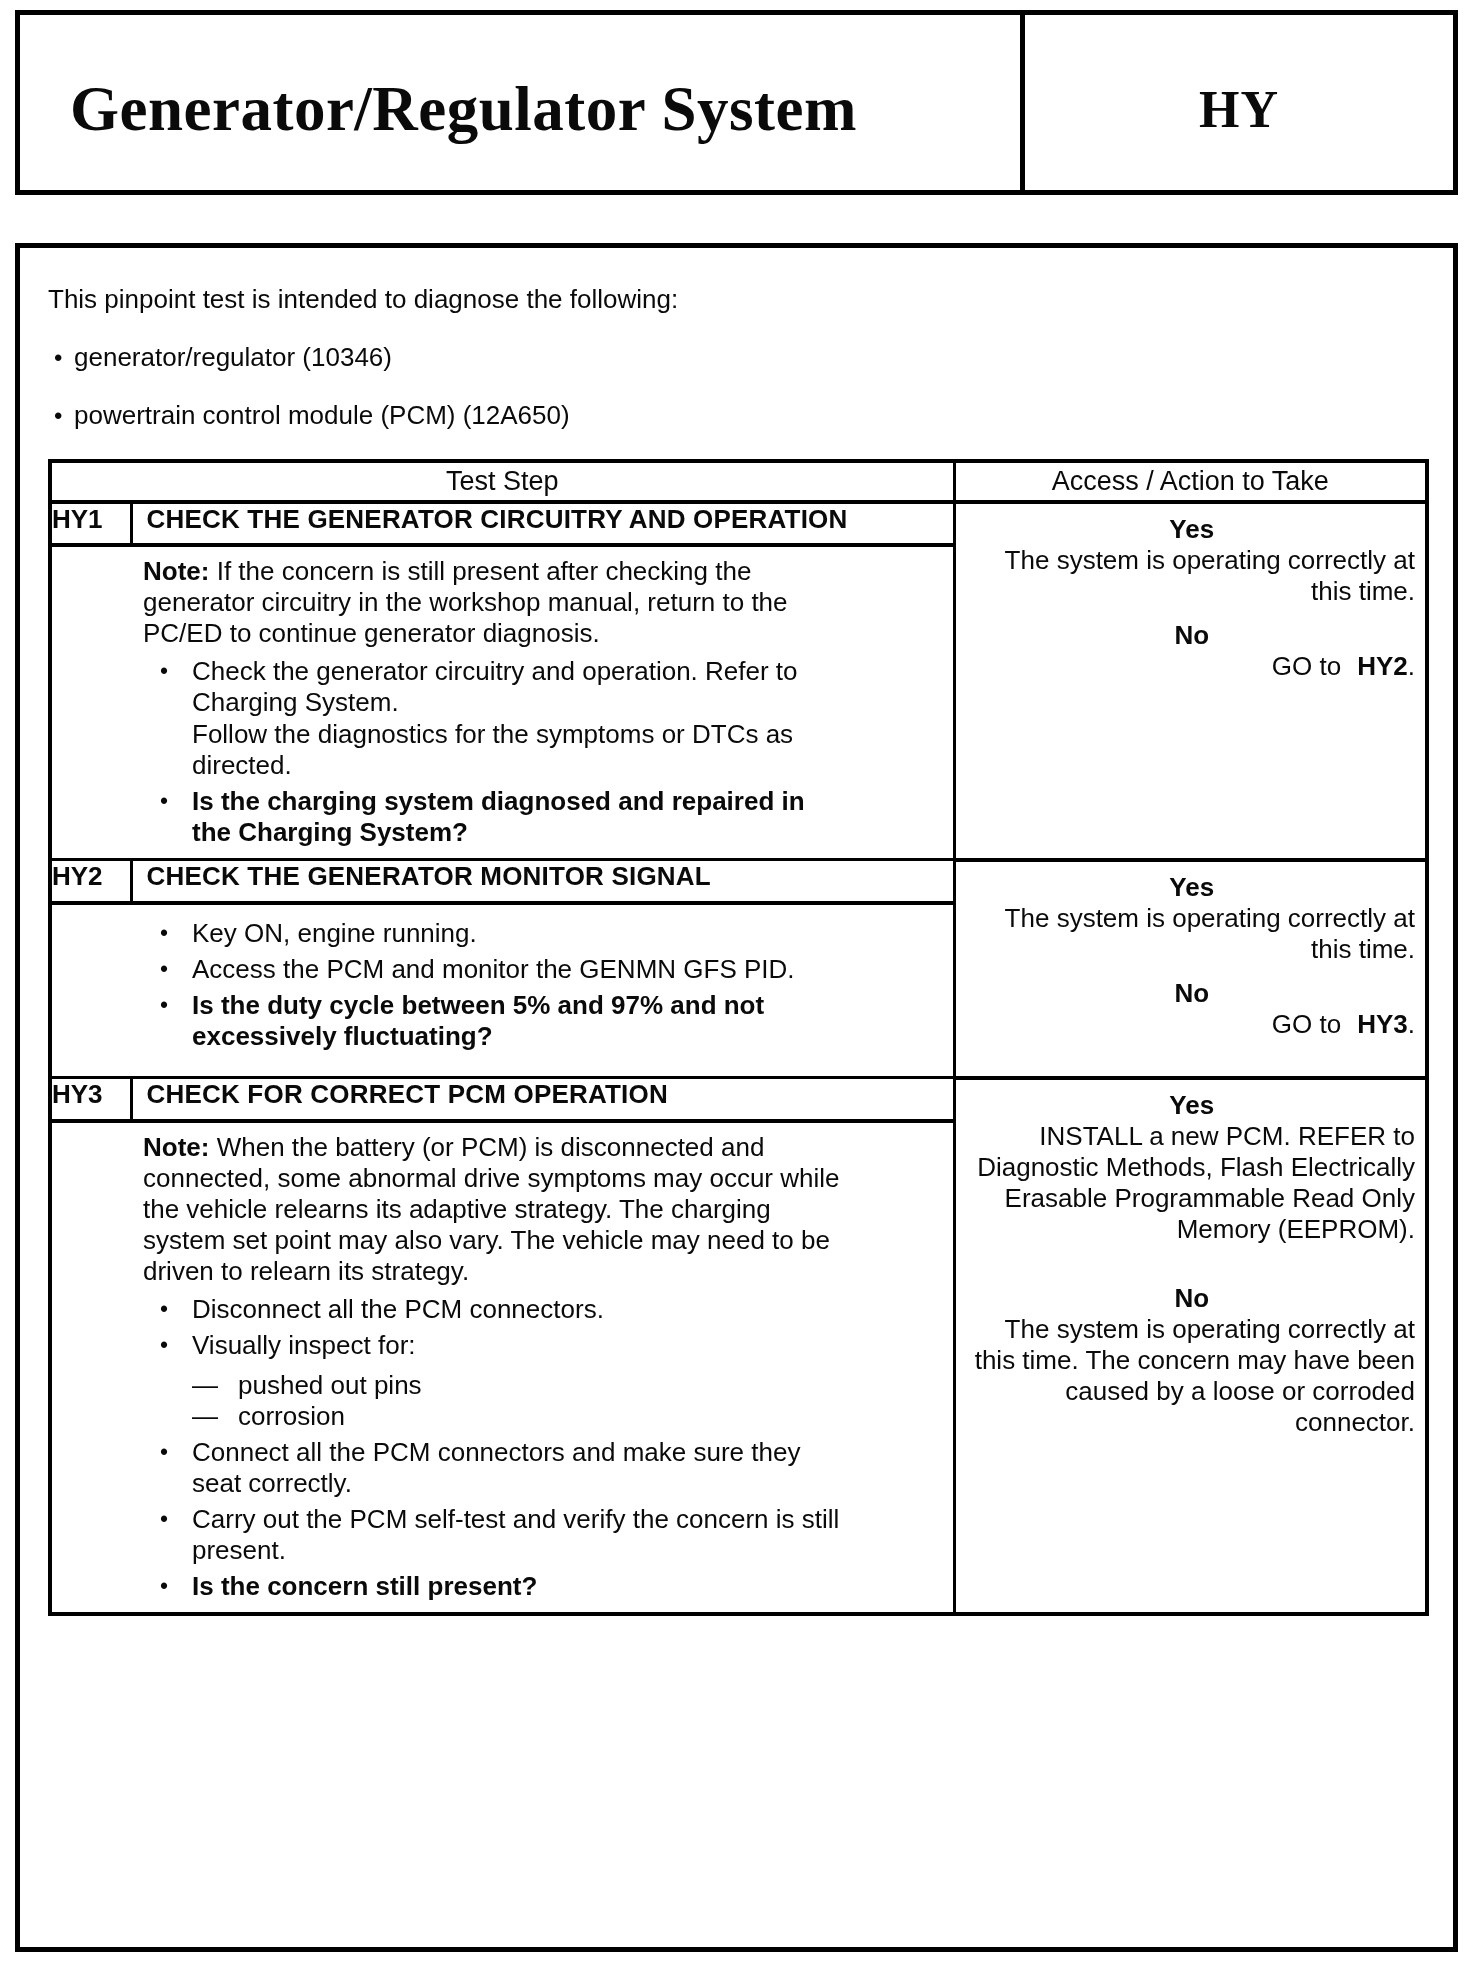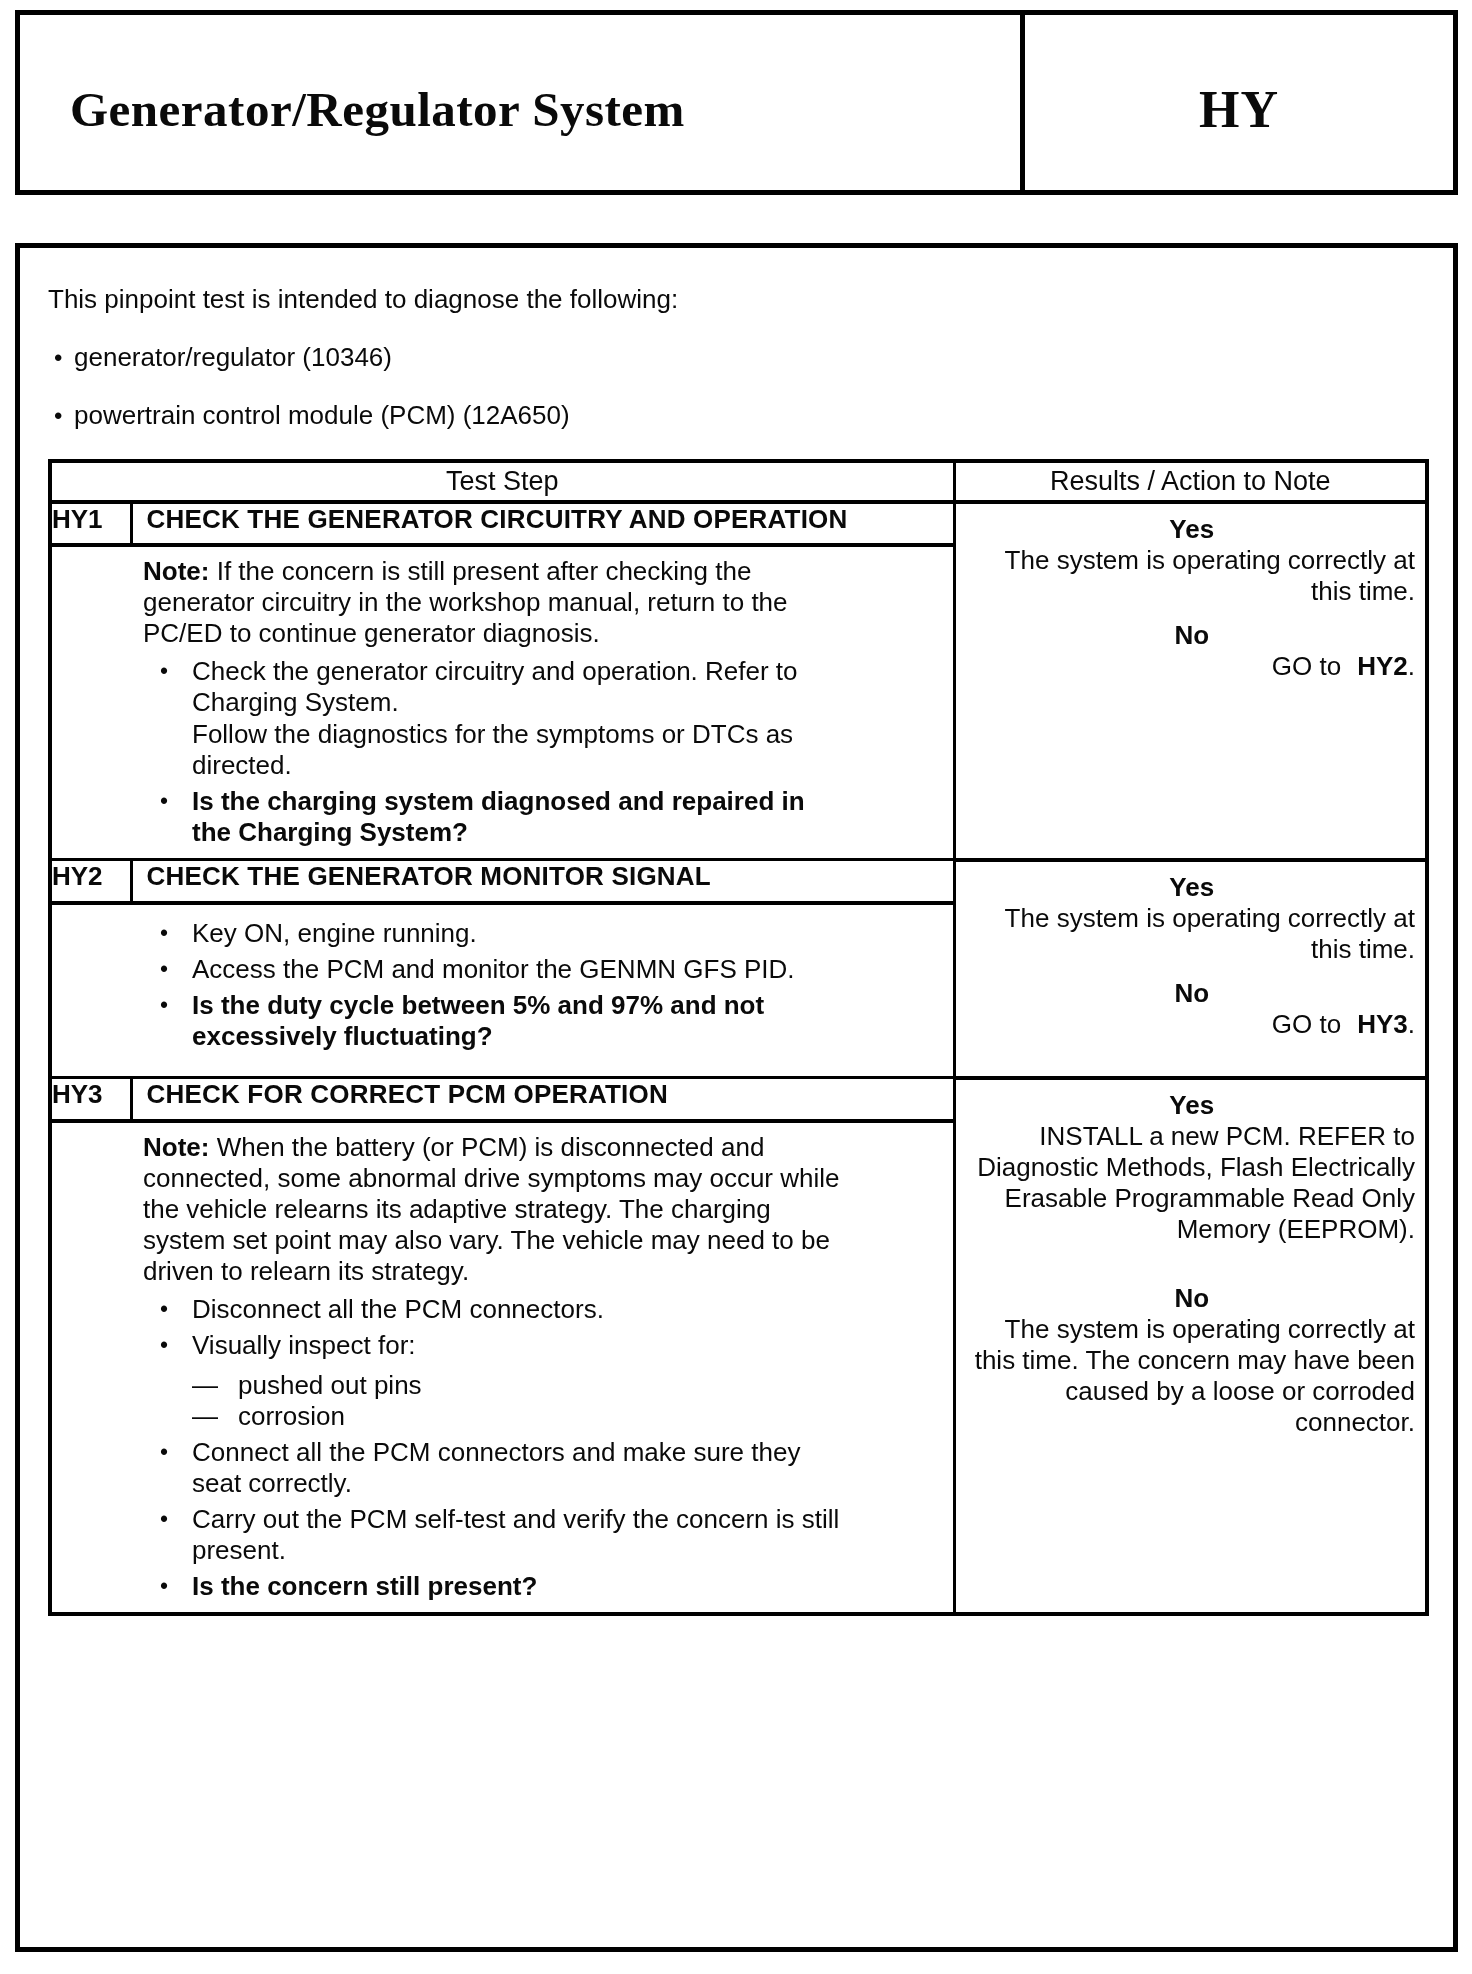--- a/index.html
+++ b/index.html
@@ -20,21 +20,21 @@
     display: flex;
   }
   .title-cell {
     width: 1005px;
     border-right: 5px solid #000;
     display: flex; align-items: center;
     padding: 14px 0 0 50px;
   }
   .title-cell h1 {
     font-family: "Liberation Serif", serif;
-    font-weight: bold; font-size: 49px; letter-spacing: 0.5px;
+    font-weight: bold; font-size: 63px; letter-spacing: 0.5px;
   }
   .code-cell {
     flex: 1;
     display: flex; align-items: center; justify-content: center;
     padding-top: 14px;
   }
   .code-cell span {
     font-family: "Liberation Serif", serif;
     font-weight: bold; font-size: 52px; letter-spacing: 1px;
   }
@@ -127,21 +127,21 @@
 
   <table class="pp">
     <colgroup>
         <col style="width:81px">
         <col style="width:823px">
         <col style="width:473px">
       </colgroup>
     <thead>
       <tr class="hdr">
         <th colspan="2">Test Step</th>
-        <th>Results / Action to Note</th>
+        <th>Access / Action to Take</th>
       </tr>
     </thead>
     <tbody>
 
       <tr class="trow">
         <td class="num">HY1</td>
         <td class="ttl">CHECK THE GENERATOR CIRCUITRY AND OPERATION</td>
         <td class="res" rowspan="2">
           <div class="grp">
             <div class="ans">Yes</div>

